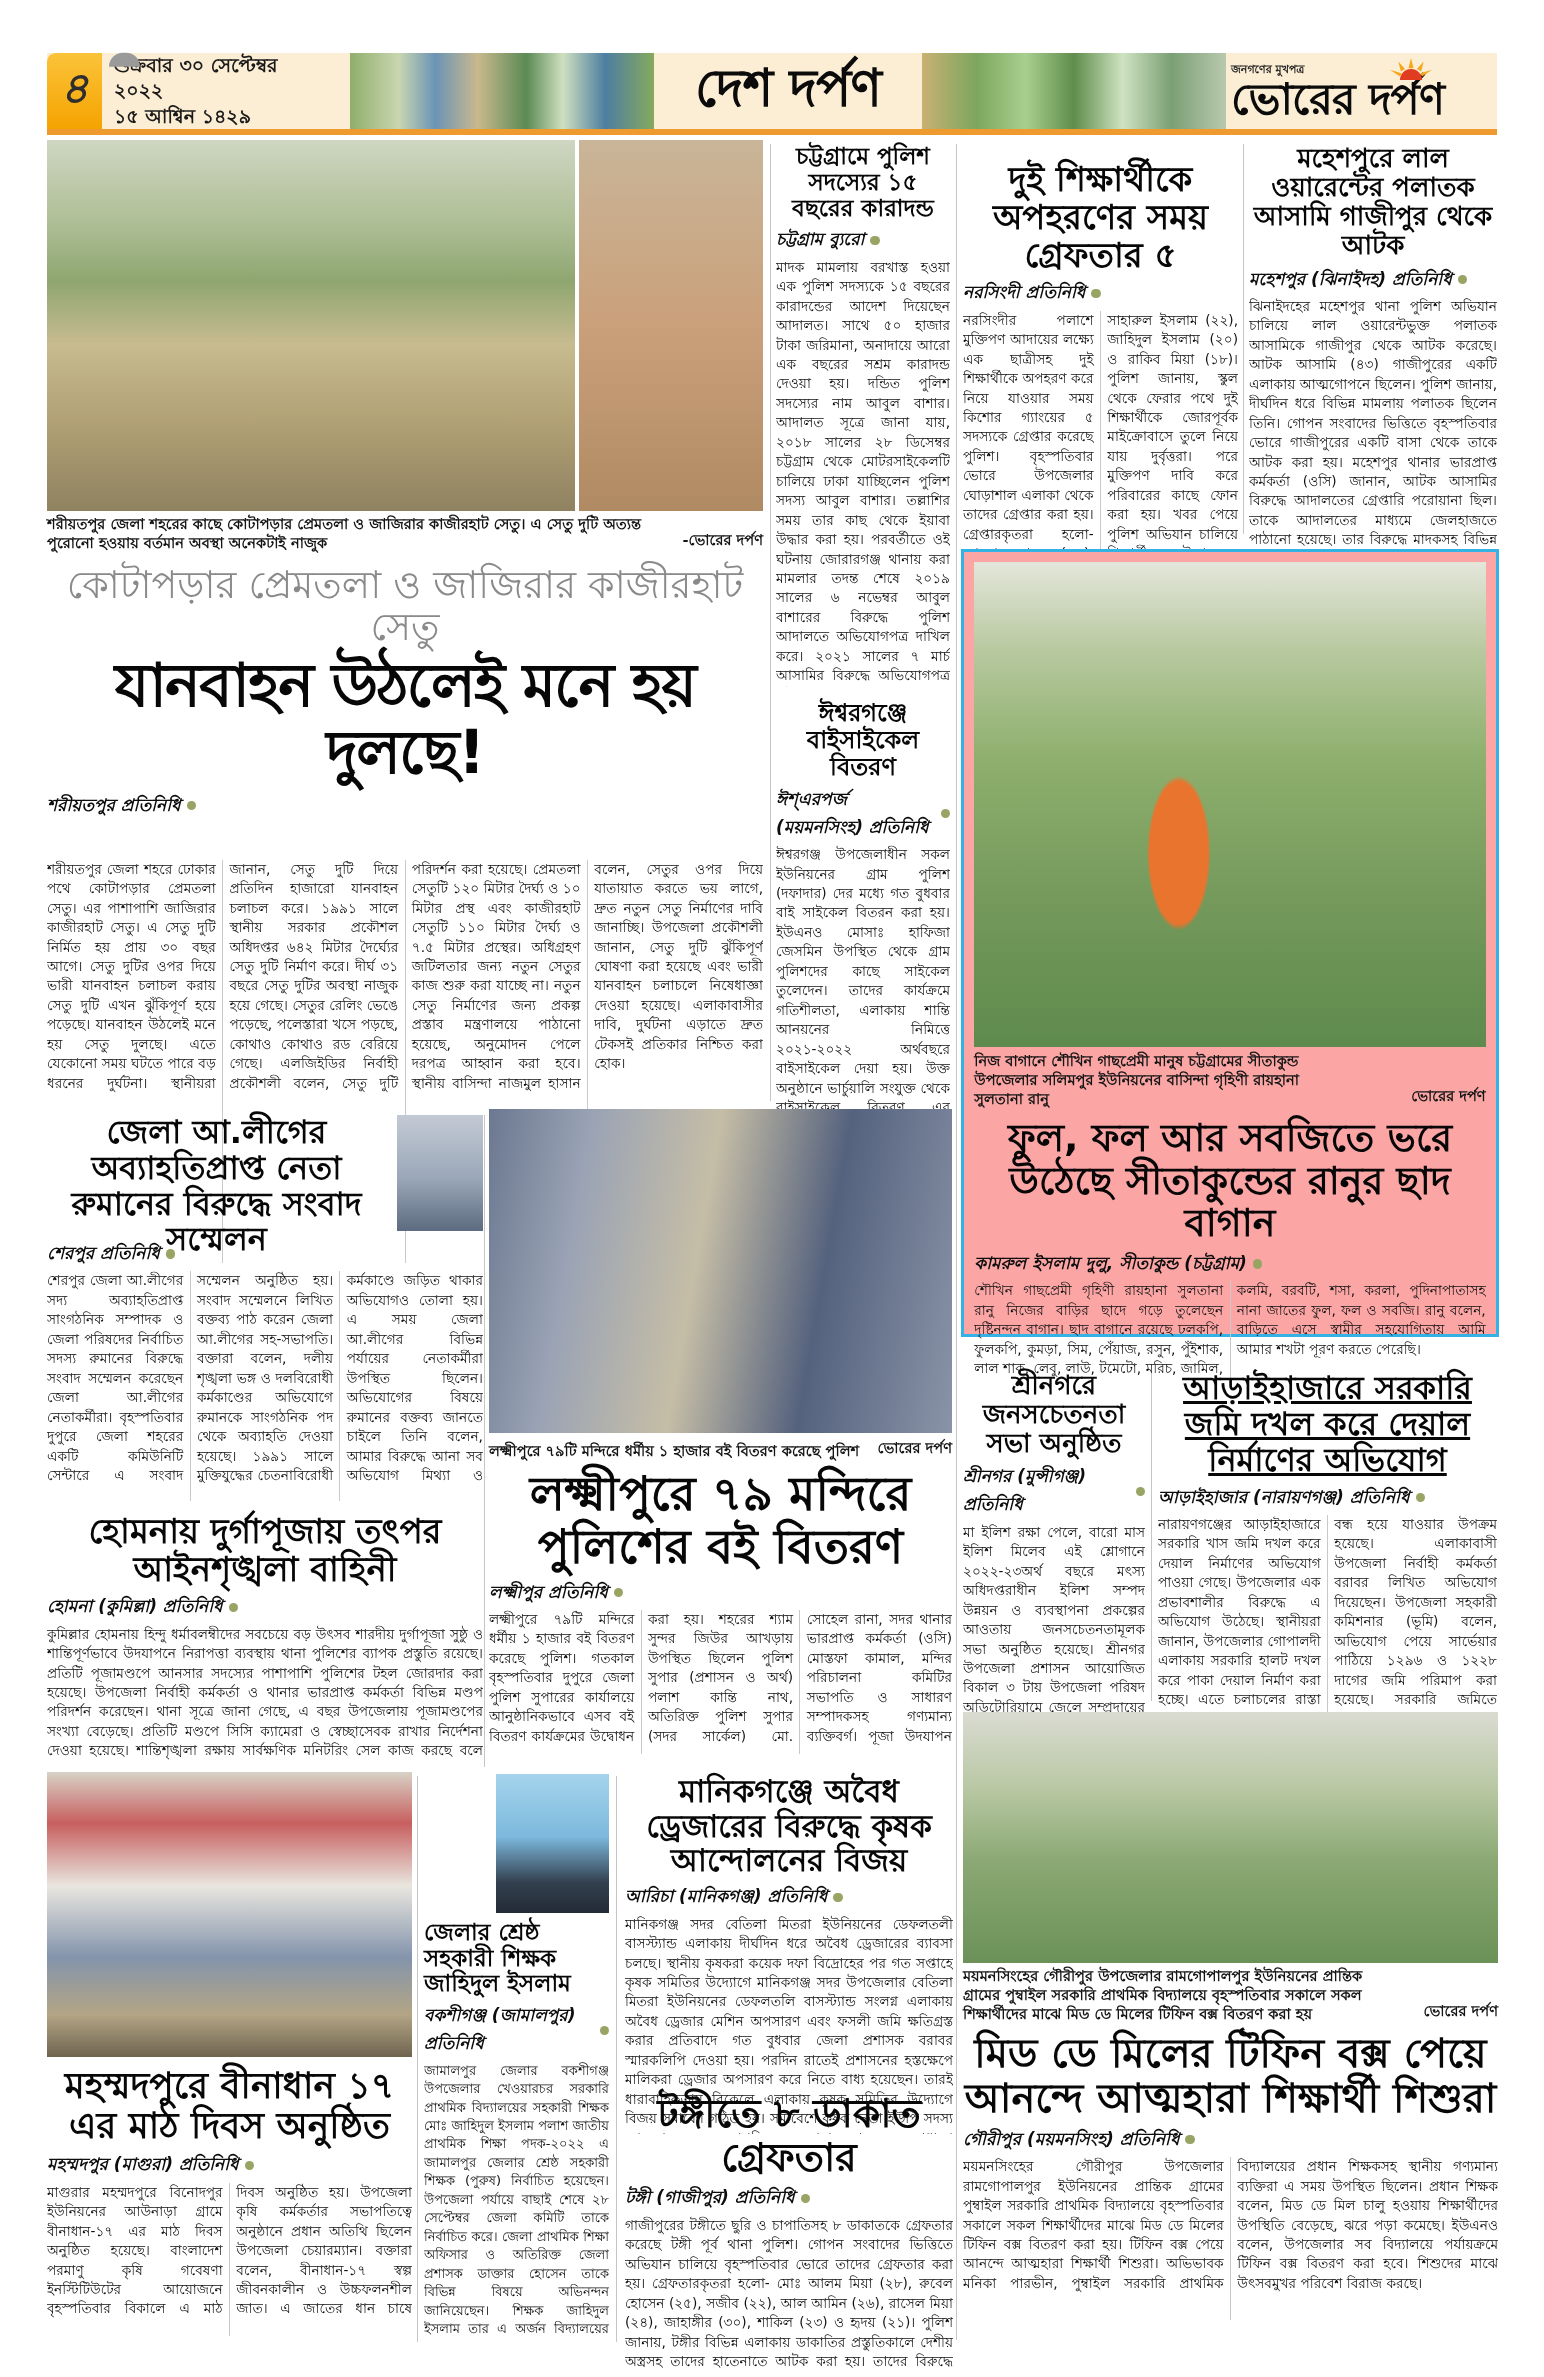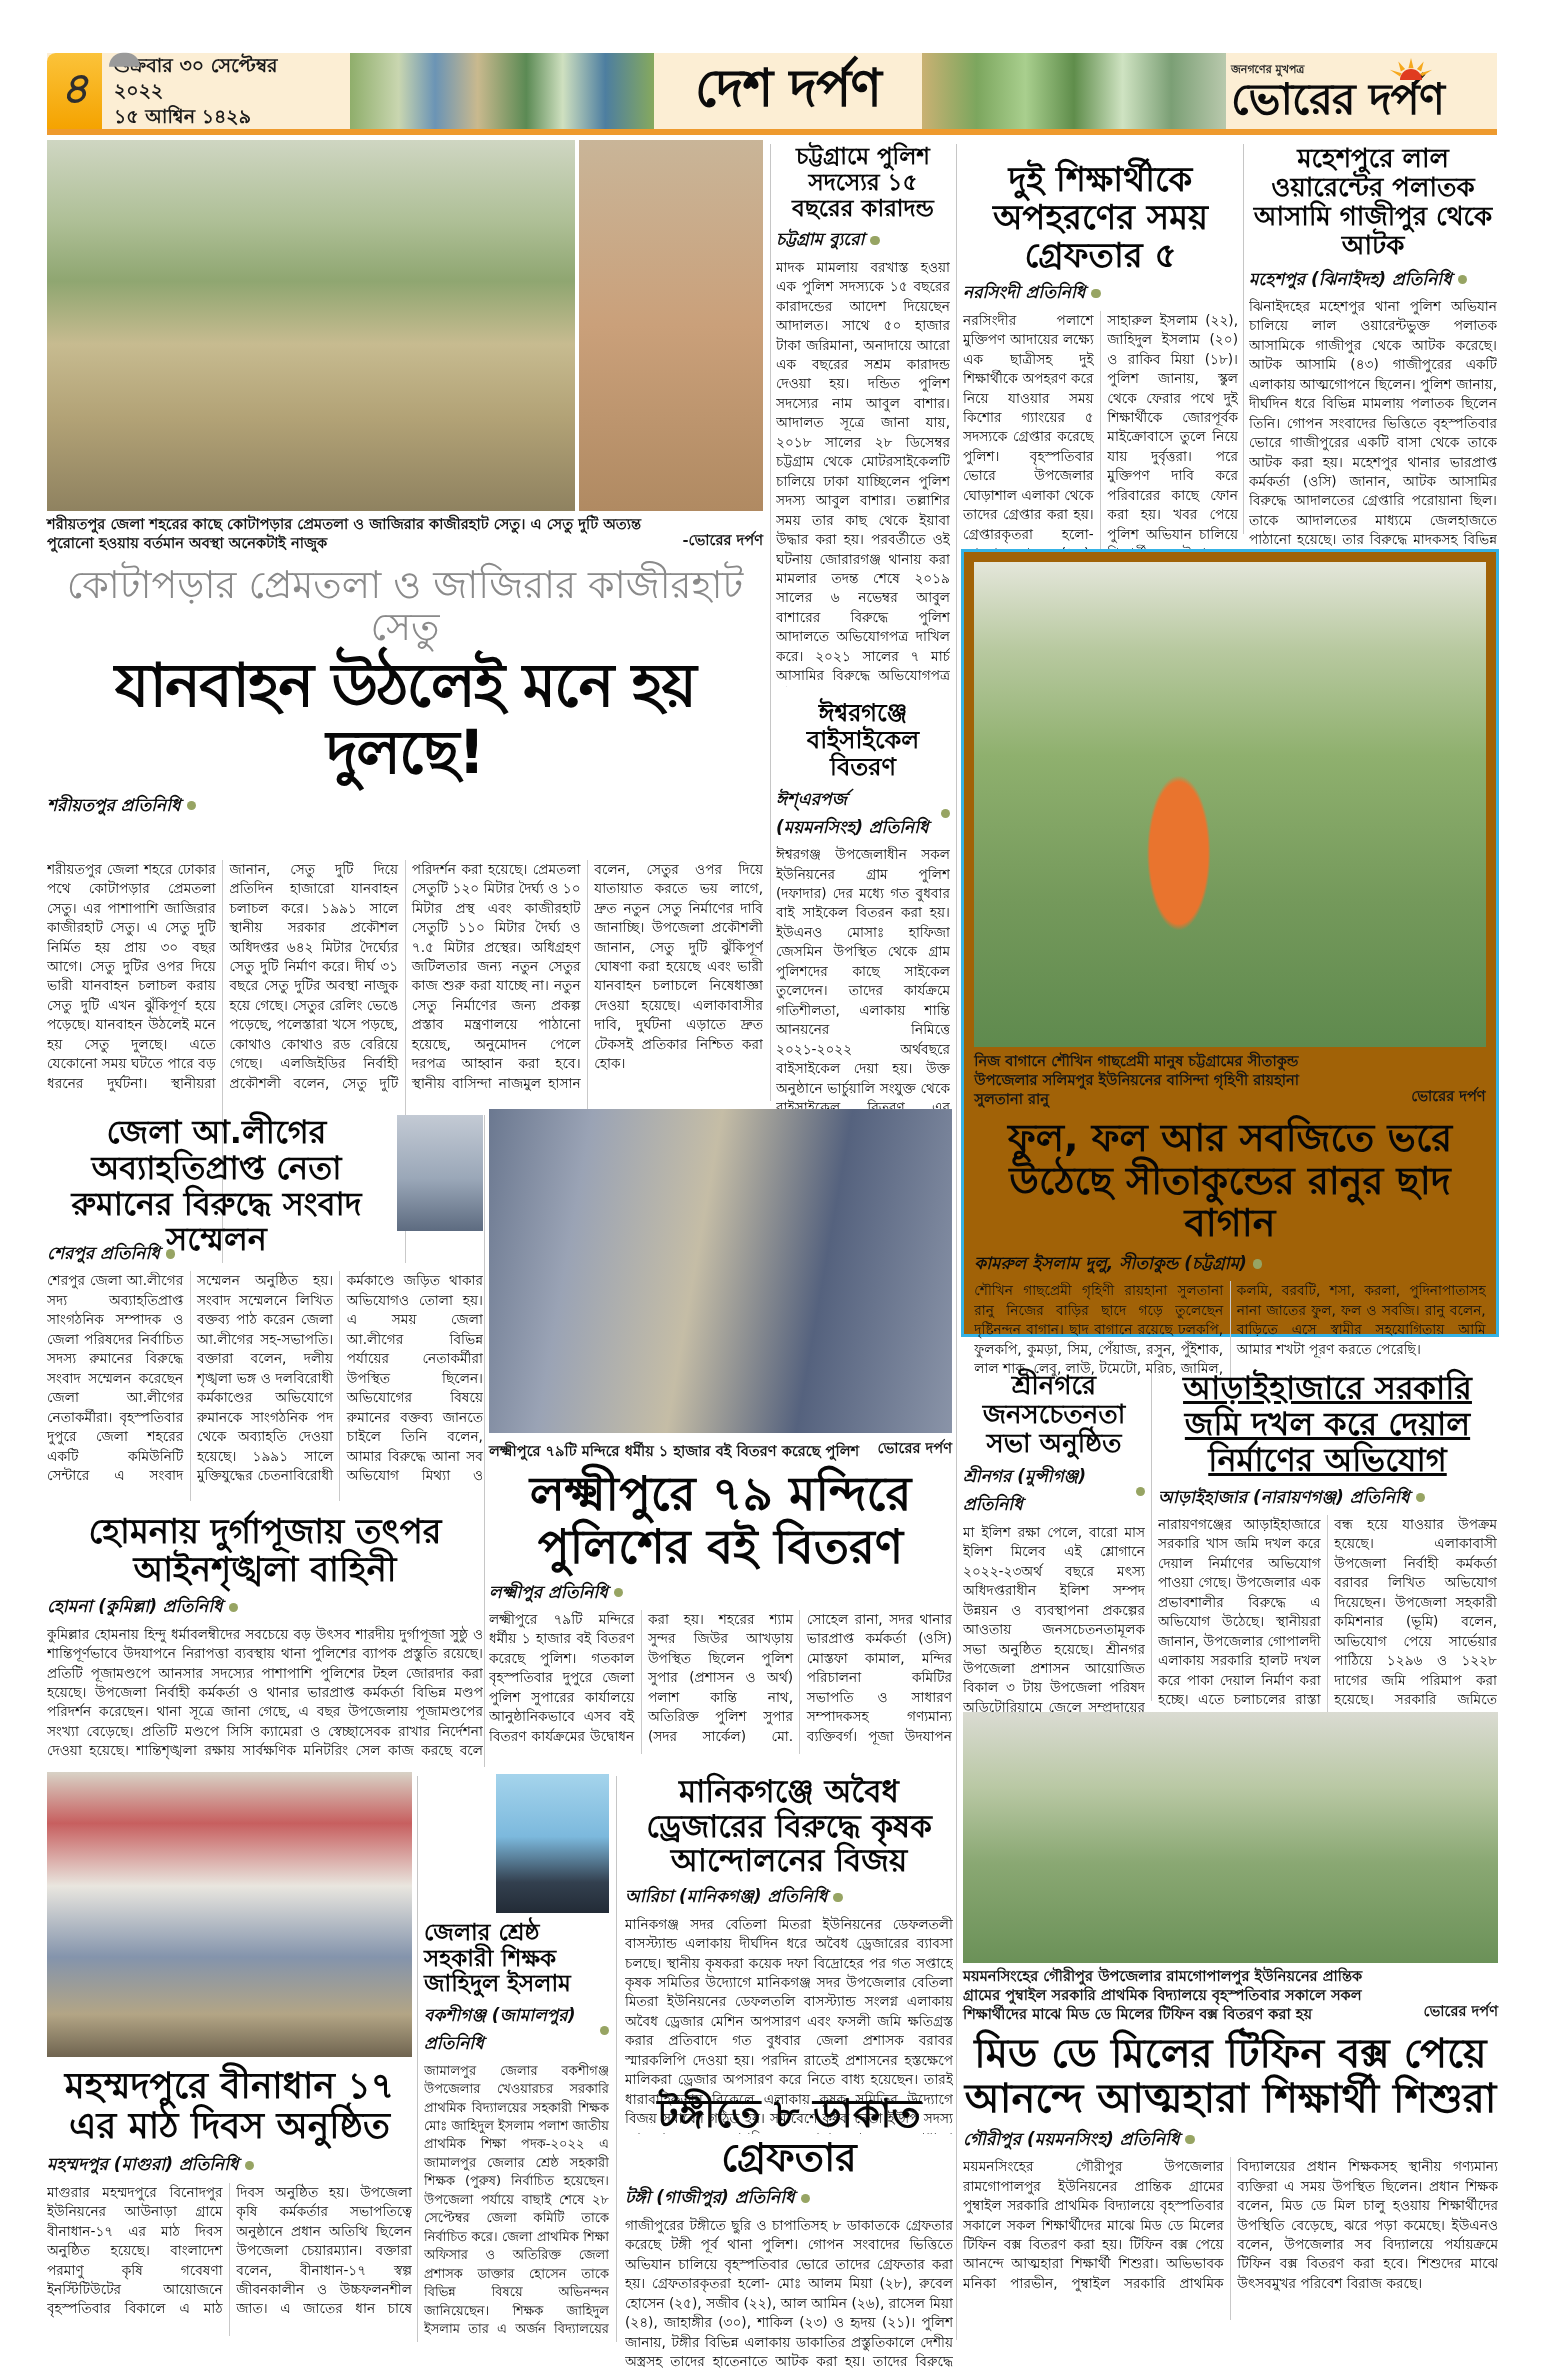--- a/index.html
+++ b/index.html
@@ -37,21 +37,21 @@
   .byline .bl{font-size:17px;font-weight:700;font-style:italic;color:#0d0d0d;}
   .dot{width:9.4px;height:9.4px;border-radius:50%;background:#97a463;flex:0 0 auto;}
   .body{font-size:13.7px;line-height:1.42;text-align:justify;overflow:hidden;color:#101010;}
   .cols2{column-count:2;column-gap:13.7px;column-rule:0.9px solid #c9c9c9;}
   .cols3{column-count:3;column-gap:13.7px;column-rule:0.9px solid #c9c9c9;}
   .cols4{column-count:4;column-gap:13.7px;column-rule:0.9px solid #c9c9c9;margin-top:40px;}
   h1,h2,h3{margin:0;text-align:center;color:#070707;line-height:1.12;}
   .kicker{font-size:38px;font-weight:400;color:#8a8a8a;text-align:center;line-height:1.1;margin-top:12px;}
   .h-main{font-size:60px;font-weight:800;letter-spacing:-1.7px;margin-top:3.4px;}
   .vrule{position:absolute;width:0.9px;background:#c6c6c6;}
-  .bluebox{border:3.4px solid #35b2e5;background:#a16207;padding:10.3px;box-sizing:border-box;}
+  .bluebox{border:3.4px solid #35b2e5;background:#fca5a5;padding:10.3px;box-sizing:border-box;}
   
   .ph-bridge{background:linear-gradient(180deg,#cfd6c2 0%,#aebf96 22%,#8fa671 38%,#c7bb90 55%,#b2a276 75%,#8f8260 100%);}
   .ph-bridge2{background:linear-gradient(180deg,#c9b598 0%,#caa07a 50%,#b08a62 100%);}
   .ph-garden{background:
     radial-gradient(ellipse 53px 129px at 40% 60%, #e9742e 0%, #e9742e 55%, rgba(233,116,46,0) 60%),
     linear-gradient(180deg,#e4e6da 0%,#b8c9a0 18%,#8fb06e 40%,#74995b 70%,#5f8a4e 100%);}
   .ph-police{background:linear-gradient(100deg,#6b7890 0%,#9aa3b5 20%,#c5bda6 45%,#55627e 70%,#8a94a8 100%);}
   .ph-portrait1{background:linear-gradient(180deg,#c3cad4 0%,#9aa7b8 55%,#5d6b80 100%);}
   .ph-meeting{background:linear-gradient(180deg,#d8d2c6 0%,#c75f5f 18%,#e9e6df 40%,#8494ac 65%,#b3a585 85%,#6f6450 100%);}
   .ph-jahidul{background:linear-gradient(180deg,#a5d4ec 0%,#7cb9dd 45%,#33404f 78%,#222b36 100%);}

